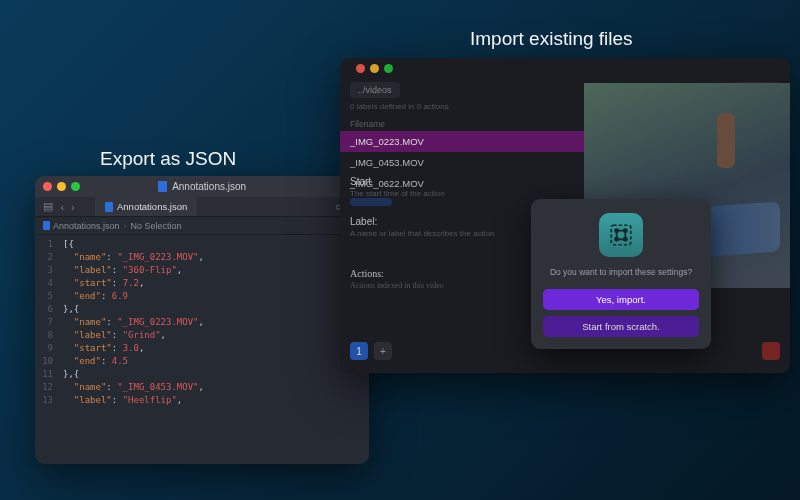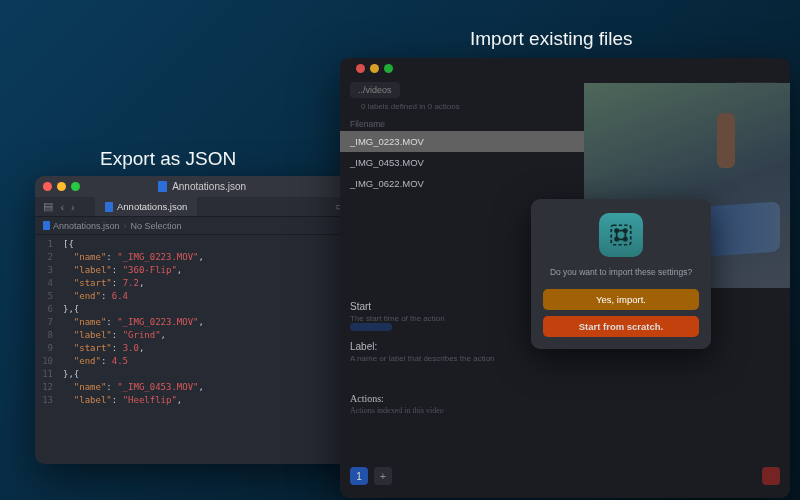--- a/index.html
+++ b/index.html
@@ -108,21 +108,21 @@
 .lines { flex:1; padding-left:4px; }
 .line { white-space:pre; color:#c5c9d4; }
 .ln-key { color:#d0854a; }
 .ln-str { color:#d9595b; }
 .ln-num { color:#d9595b; }
 
 
 .app {
   position:absolute;
   left:340px; top:58px;
-  width:450px; height:440px;
+  width:450px; height:315px;
   background:#202229;
   border-radius:9px;
   box-shadow:0 14px 45px rgba(0,0,0,.6);
   overflow:hidden;
   font-size:10px;
 }
 .app-title {
   height:20px;
   display:flex; align-items:center; padding-left:8px;
 }
@@ -132,31 +132,31 @@
 }
 .pathchip {
   background:#2d2f38; border-radius:4px;
   padding:3px 8px; font-size:9px; color:#999;
 }
 .exportbtn {
   margin-left:auto; background:#2d2f38; border-radius:4px;
   padding:3px 10px; font-size:9px; color:#777;
 }
 .smallhint {
-  padding:0 21px 6px; font-size:8px; color:#5e616a;
+  padding:0 10px 6px; font-size:8px; color:#5e616a;
 }
 .filehdr {
   display:flex; padding:2px 10px; font-size:8.5px; color:#6b6e78;
 }
 .filehdr .c2 { margin-left:auto; }
 .filelist { }
 .fileitem {
   padding:5px 10px; font-size:9.5px; color:#d3d5dc;
 }
-.fileitem.sel { background:#737373; color:#fff; }
+.fileitem.sel { background:#701a75; color:#fff; }
 .preview {
   position:absolute;
   right:0; top:25px;
   width:206px; height:205px;
   background: linear-gradient(160deg,#5c7a6a 0%, #3a4b5a 55%, #4b5463 100%);
   overflow:hidden;
 }
 .preview::before {
   content:""; position:absolute; right:55px; top:30px;
   width:18px; height:55px;
@@ -231,22 +231,22 @@
 }
 .dlg-sub {
   font-size:8.5px; color:#9a9da7; margin-bottom:12px;
 }
 .dlg-btn {
   display:block; width:100%;
   border:none; border-radius:5px;
   padding:5px 0; font-size:9.5px;
   margin-top:6px; cursor:pointer;
 }
-.dlg-primary { background:#a16207; color:#fff; }
-.dlg-secondary { background:#c2410c; color:#ddd;font-weight:bold; }
+.dlg-primary { background:#6d28d9; color:#fff; }
+.dlg-secondary { background:#4c1d95; color:#ddd; }
 </style>
 </head>
 <body>
 
 <div class="hdr hdr-export">Export as JSON</div>
 <div class="hdr hdr-import">Import existing files</div>
 
 <div class="editor">
   <div class="editor-title">
     <div class="traffic">
@@ -294,21 +294,21 @@
         <div>10</div>
         <div>11</div>
         <div>12</div>
         <div>13</div>
       </div>
     <div class="lines" id="codelines">
         <div class="line">[{</div>
         <div class="line">  <span class="ln-key">"name"</span>: <span class="ln-str">"_IMG_0223.MOV"</span>,</div>
         <div class="line">  <span class="ln-key">"label"</span>: <span class="ln-str">"360-Flip"</span>,</div>
         <div class="line">  <span class="ln-key">"start"</span>: <span class="ln-num">7.2</span>,</div>
-        <div class="line">  <span class="ln-key">"end"</span>: <span class="ln-num">6.4</span></div>
+        <div class="line">  <span class="ln-key">"end"</span>: <span class="ln-num">6.9</span></div>
         <div class="line">},{</div>
         <div class="line">  <span class="ln-key">"name"</span>: <span class="ln-str">"_IMG_0223.MOV"</span>,</div>
         <div class="line">  <span class="ln-key">"label"</span>: <span class="ln-str">"Grind"</span>,</div>
         <div class="line">  <span class="ln-key">"start"</span>: <span class="ln-num">3.0</span>,</div>
         <div class="line">  <span class="ln-key">"end"</span>: <span class="ln-num">4.5</span></div>
         <div class="line">},{</div>
         <div class="line">  <span class="ln-key">"name"</span>: <span class="ln-str">"_IMG_0453.MOV"</span>,</div>
         <div class="line">  <span class="ln-key">"label"</span>: <span class="ln-str">"Heelflip"</span>,</div>
       </div>
   </div>

